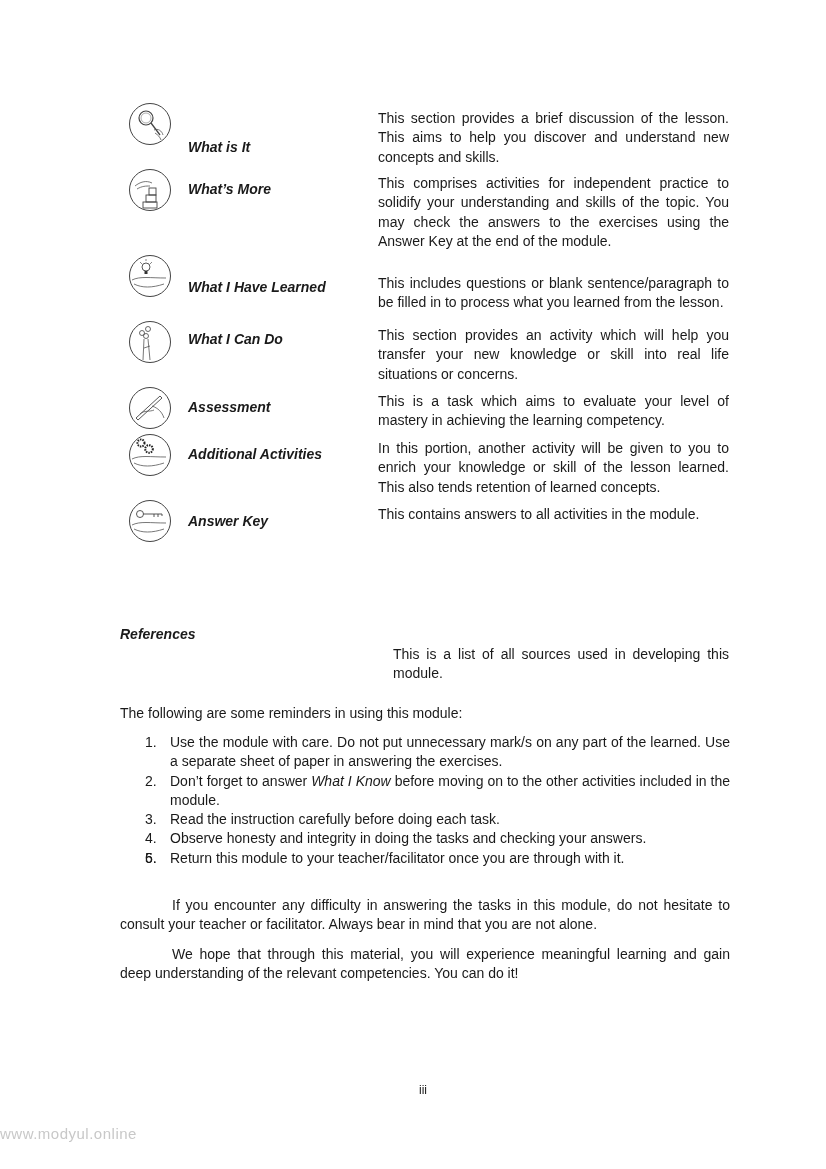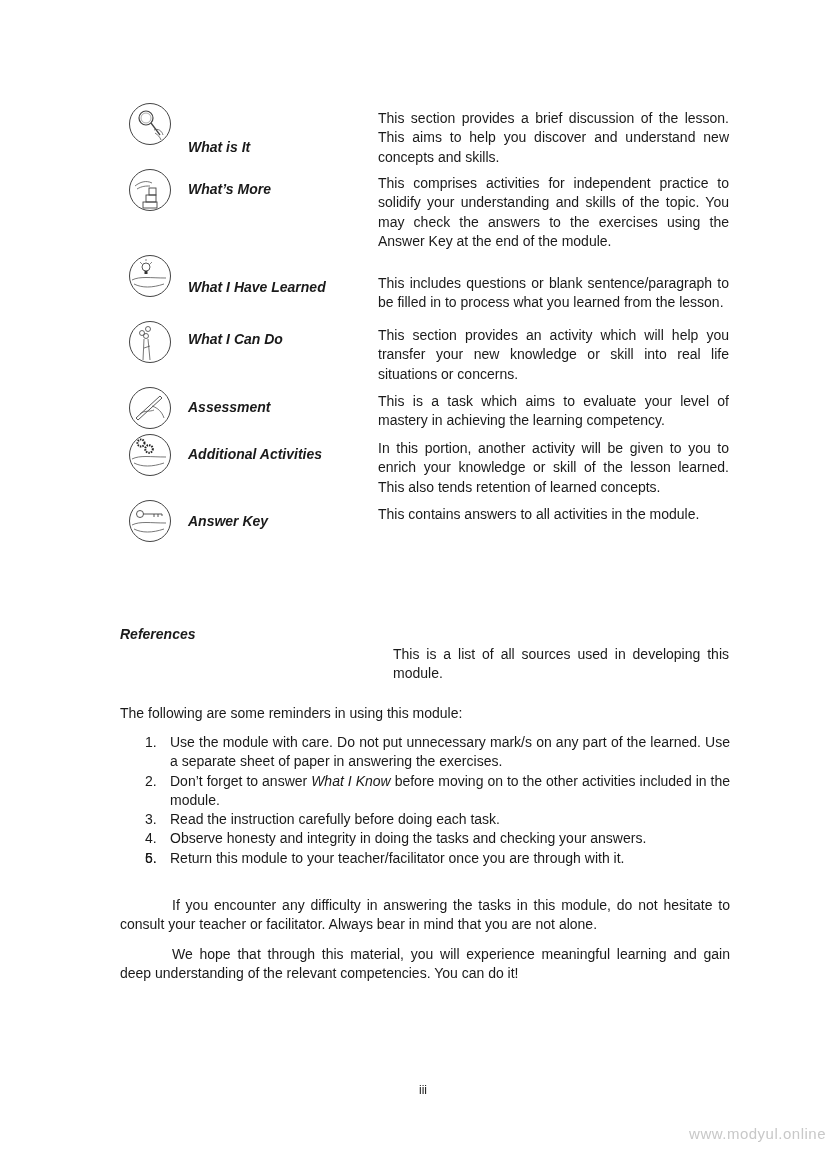--- a/index.html
+++ b/index.html
@@ -17,21 +17,21 @@
   .ref-title { position: absolute; left: 120px; top: 626px; font-size: 14px; font-weight: bold; font-style: italic; }
   .ref-desc { position: absolute; left: 393px; top: 626px; width: 336px; font-size: 14px; line-height: 19.3px; text-align: justify; text-align-last: left; margin-top: 19px; }
 
   .rem-list { position: absolute; left: 120px; top: 733px; width: 610px; margin: 0; padding: 0; list-style: none; }
   .rem-item { position: relative; padding-left: 50px; font-size: 14px; line-height: 19.3px; text-align: justify; text-align-last: left; }
   .rem-num { position: absolute; left: 25px; top: 0; }
 
   .para { position: absolute; left: 120px; width: 610px; font-size: 14px; line-height: 19.3px; text-align: justify; text-align-last: left; text-indent: 52px; }
 
   .page-num { position: absolute; left: 0; width: 846px; top: 1083px; text-align: center; font-size: 12px; }
-  .watermark { position: absolute; left: 0; width: 826px; top: 1125px; text-align: right; font-size: 15px; color: #c8c8c8; letter-spacing: 0.5px; }
+  .watermark { position: absolute; left: 0; width: 826px; top: 1125px; text-align: left; font-size: 15px; color: #c8c8c8; letter-spacing: 0.5px; }
 </style>
 </head>
 <body>
 
 <div class="page">
 
   <div class="sec-row" style="top:102px;">
     <div class="sec-icon" style="top:0;">
       <svg viewBox="0 0 44 44">
           <circle cx="22" cy="22" r="20.5" fill="none" stroke="#444" stroke-width="1"></circle>

